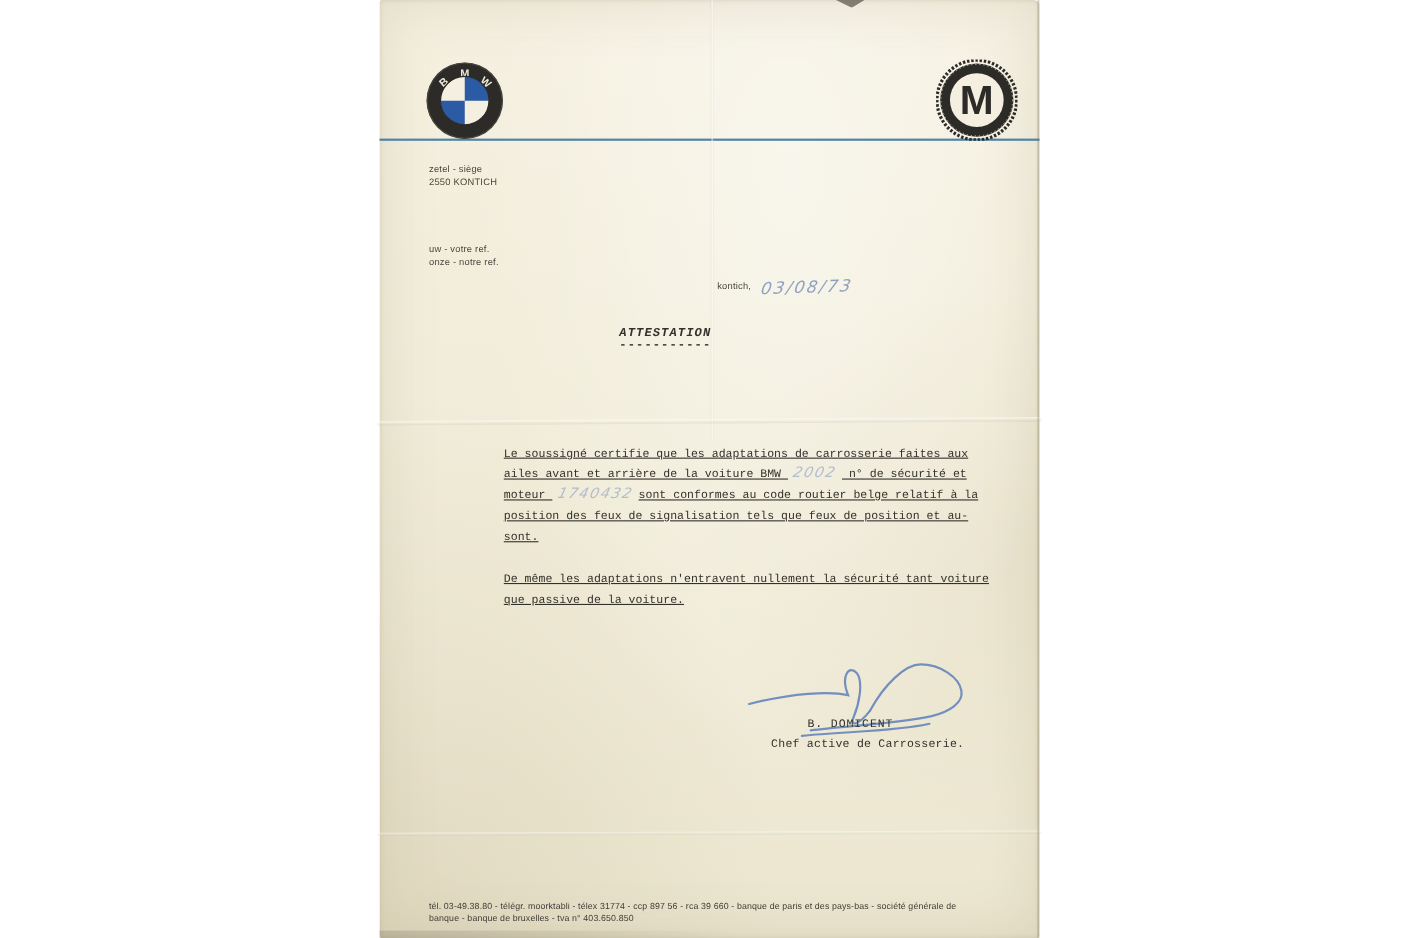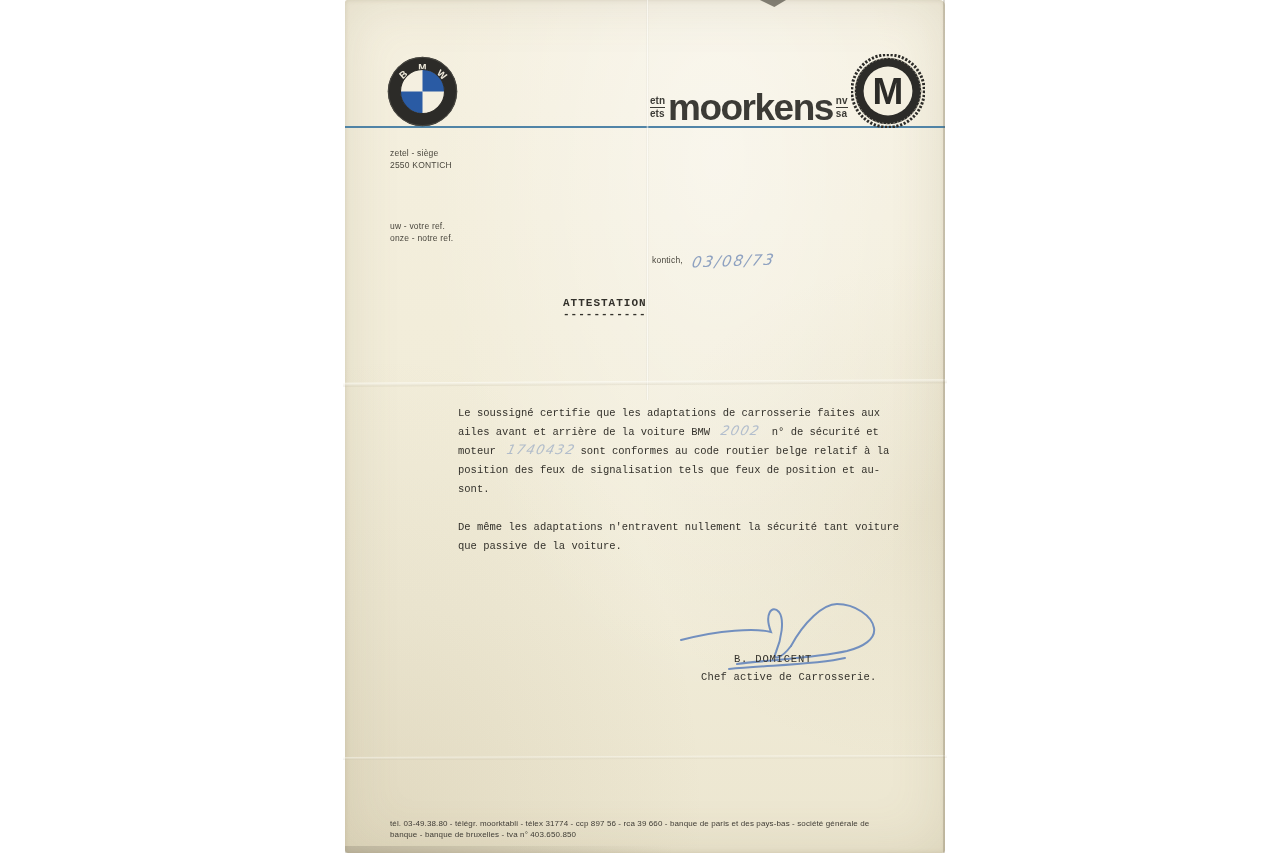--- a/index.html
+++ b/index.html
@@ -24,24 +24,24 @@
   
   .sans-sm{font-size:8.5px;line-height:12px;color:#4a473e;letter-spacing:.2px;}
   .addr{left:45px;top:147px;}
   .refs{left:45px;top:220px;}
   .dateline{left:307px;top:254px;white-space:nowrap;}
   .hw-date{display:inline-block;font-family:"DejaVu Sans",sans-serif;font-style:italic;
     font-size:15px;color:rgba(115,140,182,0.8);transform:rotate(-2deg) skewX(-12deg);
     margin-left:9px;letter-spacing:2px;vertical-align:-3px;}
   
   .mono{font-family:"Liberation Mono",monospace;color:#33312b;}
-  .title{left:218px;top:297px;font-size:11px;font-weight:700;letter-spacing:1px;}
+  .title{left:218px;top:297px;font-size:11px;font-weight:700;letter-spacing:1px;font-style:italic;}
   .title-underline{left:218px;top:308px;font-size:11px;font-weight:700;letter-spacing:1px;}
   .bodytext{left:113px;top:404px;width:460px;font-size:10.5px;line-height:19px;}
-  .para{margin-bottom:19px;}
+  .para{margin-bottom:19px;text-decoration:underline;}
   .hw{display:inline-block;font-family:"DejaVu Sans",sans-serif;font-style:italic;font-size:13px;
     color:rgba(125,150,190,0.55);transform:skewX(-14deg);letter-spacing:1.5px;padding:0 5px;line-height:10px;}
   
   .sig-svg{left:330px;top:594px;width:225px;height:82px;}
   .sig-name{left:389px;top:653px;font-size:10.5px;letter-spacing:.8px;}
   .sig-role{left:356px;top:671px;font-size:10.5px;letter-spacing:.2px;}
   
   .footer{font-size:8px;line-height:10.5px;color:#3f3c35;letter-spacing:.12px;width:552px;}
   .footer-nl{left:45px;top:791px;}
   .footer-fr{left:45px;top:819px;}
@@ -71,31 +71,20 @@
     <circle cx="50" cy="50" r="48" fill="none" stroke="#55534c" stroke-width="1"></circle>
     <text x="26" y="30" font-size="14" font-weight="bold" fill="#eee9da" text-anchor="middle" transform="rotate(-40 26 30)">B</text>
     <text x="50" y="20" font-size="14" font-weight="bold" fill="#eee9da" text-anchor="middle">M</text>
     <text x="74" y="30" font-size="14" font-weight="bold" fill="#eee9da" text-anchor="middle" transform="rotate(40 74 30)">W</text>
     <circle cx="50" cy="50" r="31" fill="#f4efe0"></circle>
     <path d="M50,19 A31,31 0 0 1 81,50 L50,50 Z" fill="#2a5ba4"></path>
     <path d="M50,81 A31,31 0 0 1 19,50 L50,50 Z" fill="#2a5ba4"></path>
     <circle cx="50" cy="50" r="31" fill="none" stroke="#2c2b28" stroke-width="1.5"></circle>
   </svg>
 
-  <div class="abs lockup">
-    <div class="stack">
-      <span class="st-top">etn</span>
-      <span>ets</span>
-    </div>
-    <div class="wordmark">moorkens</div>
-    <div class="stack">
-      <span class="st-top">nv</span>
-      <span>sa</span>
-    </div>
-  </div>
 
   <svg class="abs mlogo" viewBox="0 0 100 100">
     <circle cx="50" cy="50" r="49" fill="none" stroke="#2c2b28" stroke-width="4" stroke-dasharray="3 2.2"></circle>
     <circle cx="50" cy="50" r="45" fill="#2c2b28"></circle>
     <circle cx="50" cy="50" r="44" fill="none" stroke="#c9c3b0" stroke-width="1.2" stroke-dasharray="1.5 3.5"></circle>
     <circle cx="50" cy="50" r="33" fill="#f4efe0"></circle>
     <text x="50" y="67" font-size="50" font-weight="bold" fill="#2c2b28" text-anchor="middle" transform="scale(1,1) translate(0,0)">M</text>
   </svg>
 
   <div class="abs addr sans-sm">

